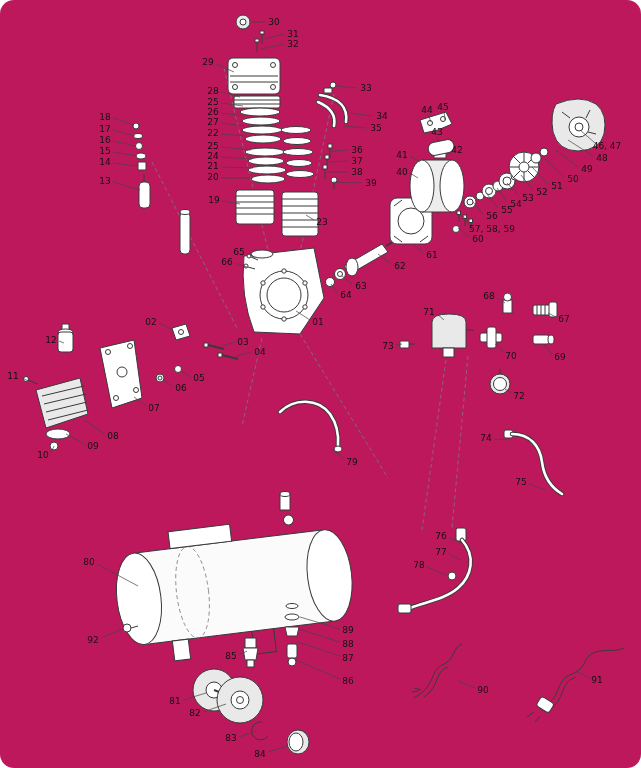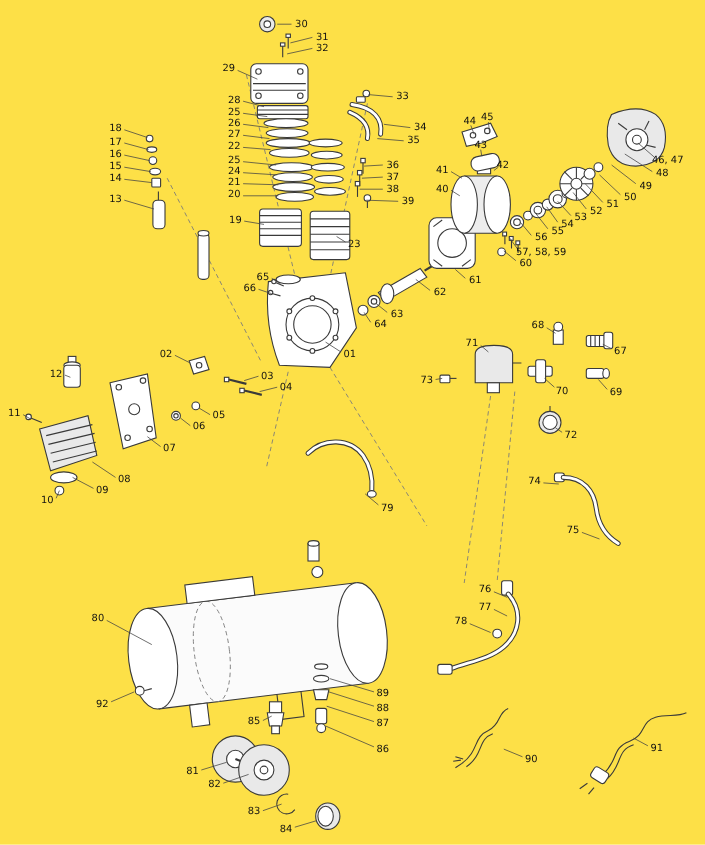--- a/index.html
+++ b/index.html
@@ -1,17 +1,17 @@
 <!DOCTYPE html>
 <html><head>
 <meta charset="utf-8">
 <style>
   html,body{margin:0;padding:0;background:#fff;}
-  .screen{position:relative;width:641px;height:768px;background:#fde047;overflow:hidden;
-          font-family:"DejaVu Sans",sans-serif;}
+  .screen{position:relative;width:641px;height:768px;background:#be185d;overflow:hidden;
+          font-family:"DejaVu Sans",sans-serif;border-radius:14px;}
   svg{display:block;}
   .s{stroke:#3a3a3a;stroke-width:1;fill:#ffffff;}
   .sh{stroke:#3a3a3a;stroke-width:1;fill:#e9e9e9;}
   .ln{stroke:#3a3a3a;stroke-width:1;fill:none;}
   .ln2{stroke:#3a3a3a;stroke-width:2;fill:none;}
   .dash{stroke:#7a7a7a;stroke-width:0.8;stroke-dasharray:4 3;fill:none;}
   .tO{stroke:#3a3a3a;stroke-width:4.5;fill:none;stroke-linecap:round;}
   .tI{stroke:#ffffff;stroke-width:2.6;fill:none;stroke-linecap:round;}
   .leader{stroke:#444444;stroke-width:0.7;}
   .part-num{font:9px "DejaVu Sans",sans-serif;fill:#111111;}

